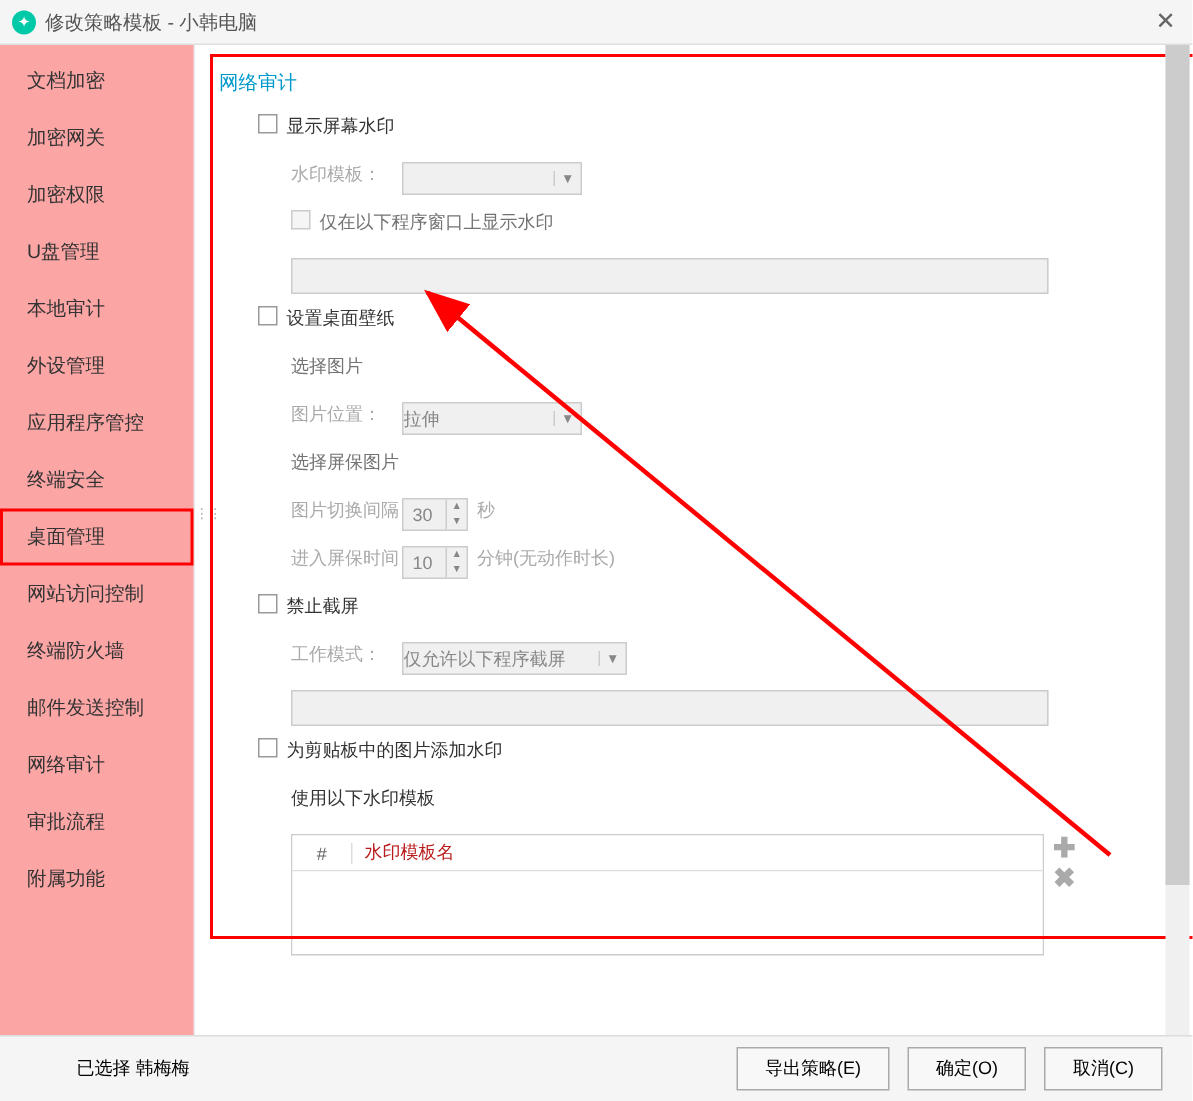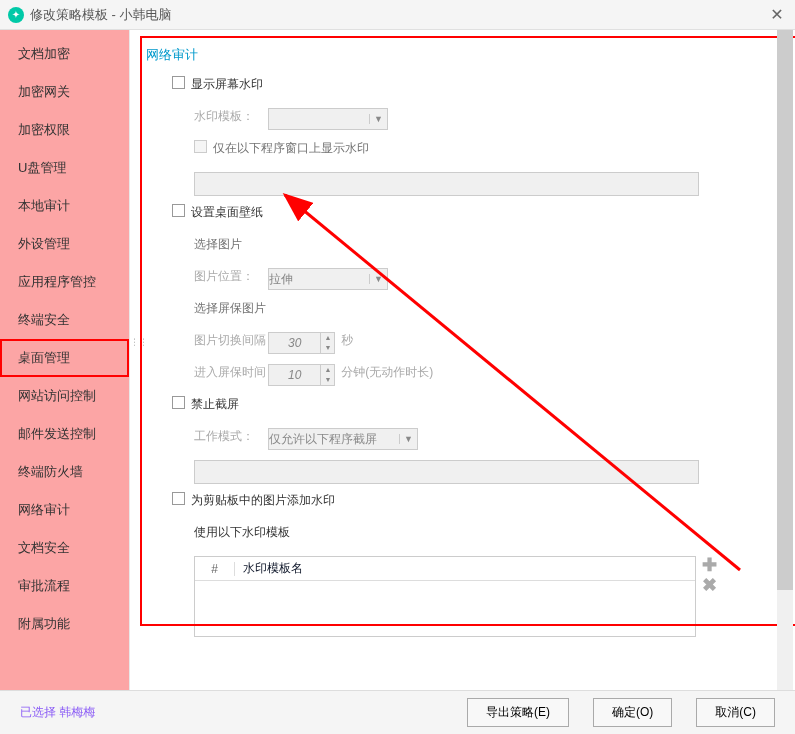--- a/index.html
+++ b/index.html
@@ -137,21 +137,21 @@
       width: 505px;
       display: block;
     }
     .spinner {
       display: inline-flex;
       border: 1px solid #ccc;
       background: #f0f0f0;
       height: 22px;
       align-items: stretch;
     }
-    .spinner-val { padding: 0 19px; min-width: 28px; color: #888; line-height: 20px; font-style: italic; }
+    .spinner-val { padding: 0 6px; min-width: 28px; color: #888; line-height: 20px; }
     .spinner-btns {
       border-left: 1px solid #ccc;
       display: flex;
       flex-direction: column;
       width: 14px;
     }
     .spinner-btns span {
       flex: 1;
       font-size: 7px;
       text-align: center;
@@ -170,21 +170,21 @@
       width: 502px;
     }
     .table-header {
       display: flex;
       background: #fff;
       border-bottom: 1px solid #ddd;
       height: 24px;
       align-items: center;
     }
     .th1 { width: 40px; text-align: center; border-right: 1px solid #ddd; color: #666; }
-    .th2 { padding-left: 8px; color: #0f172a; }
+    .th2 { padding-left: 8px; color: #b91c1c; }
     .table-body { height: 55px; background: #fff; }
     .table-ctrls {
       display: flex;
       flex-direction: column;
       margin-left: 6px;
       gap: 2px;
     }
     .tc-btn { font-size: 18px; color: #aaa; cursor: pointer; font-weight: bold; line-height: 18px; }
     .scrollbar {
       position: absolute;
@@ -206,22 +206,22 @@
       bottom: 0;
       left: 0;
       right: 0;
       height: 44px;
       background: #f5f5f5;
       border-top: 1px solid #ddd;
       display: flex;
       align-items: center;
       padding: 0 20px;
     }
-    .footer-status { color: #8b5cf6; font-size: 12px; }
-    .footer-btns { margin-left: auto; display: flex; gap: 24px; }
+    .footer-status { color: #000000; font-size: 12px; margin-left: 31px; }
+    .footer-btns { margin-left: auto; display: flex; gap: 12px; }
     .btn {
       border: 1px solid #aaa;
       background: #f8f8f8;
       padding: 5px 18px;
       cursor: pointer;
       font-size: 12px;
     }
     .arrow-svg {
       position: absolute;
       left: 0; top: 0;
@@ -244,24 +244,23 @@
     <div class="sidebar-item">文档加密</div>
     <div class="sidebar-item">加密网关</div>
     <div class="sidebar-item">加密权限</div>
     <div class="sidebar-item">U盘管理</div>
     <div class="sidebar-item">本地审计</div>
     <div class="sidebar-item">外设管理</div>
     <div class="sidebar-item">应用程序管控</div>
     <div class="sidebar-item">终端安全</div>
     <div class="sidebar-item selected">桌面管理</div>
     <div class="sidebar-item">网站访问控制</div>
+    <div class="sidebar-item">终端防火墙</div>
     <div class="sidebar-item">邮件发送控制</div>
-    <div class="sidebar-item">终端防火墙</div>
     <div class="sidebar-item">网络审计</div>
-    <div class="sidebar-item">文档安全</div>
     <div class="sidebar-item">审批流程</div>
     <div class="sidebar-item">附属功能</div>
   </div>
   <div class="drag-dots">⋮⋮</div>
 
   <div class="content">
     <div class="red-box"></div>
 
     <div class="section-title">网络审计</div>
 

